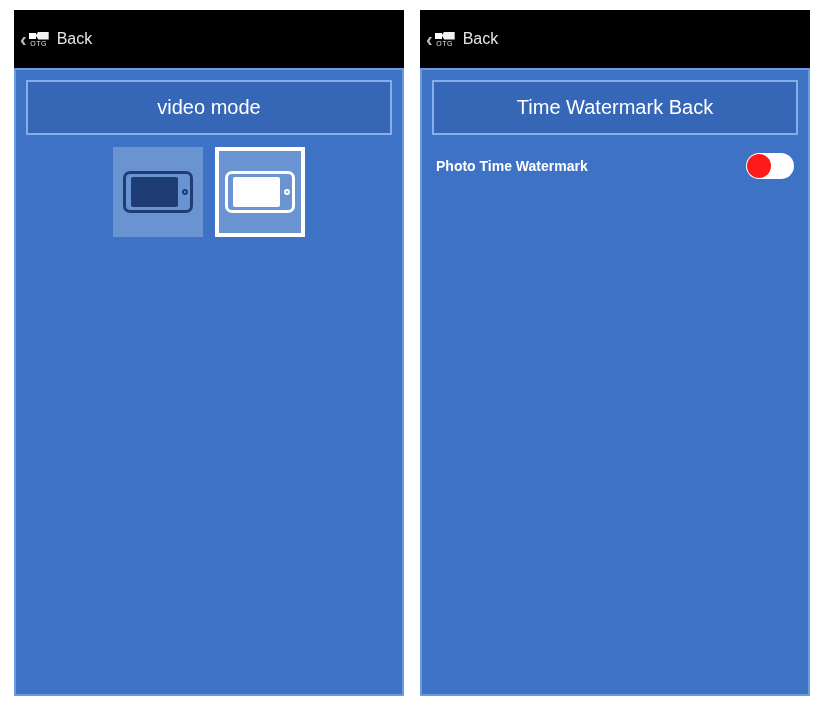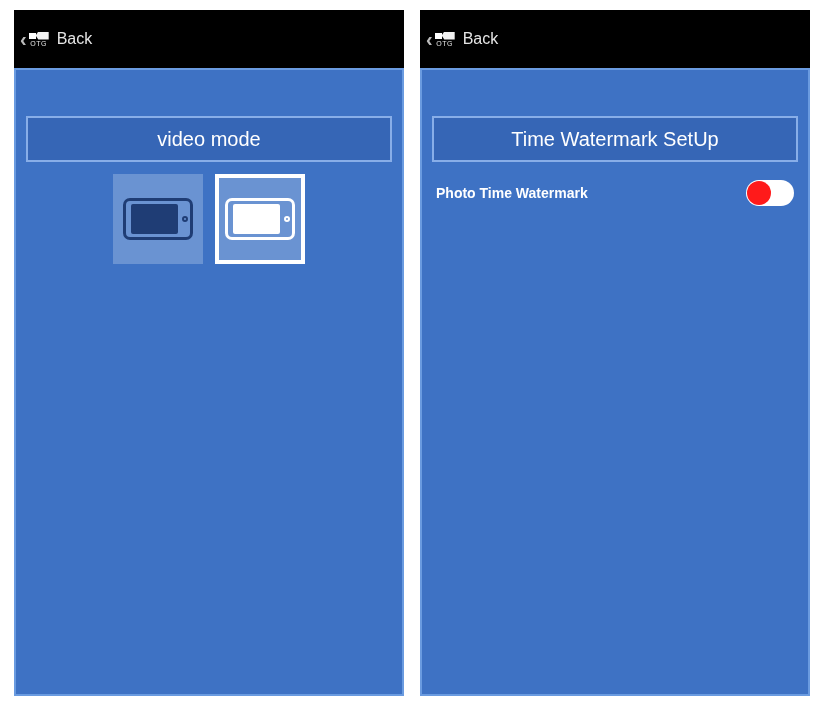--- a/index.html
+++ b/index.html
@@ -82,28 +82,27 @@
     background: #3e72c4;
     border: 2px solid #6a9be0;
     margin: 0;
     padding: 10px;
     display: flex;
     flex-direction: column;
   }
   .title-bar {
     border: 2px solid #88aee8;
     background: #3666b6;
-    height: 46px;
+    height: 55px;
     display: flex;
     align-items: center;
     justify-content: center;
     color: #fff;
     font-size: 20px;
     margin-bottom: 12px;
-    margin-top: 36px;
   }
   .option-row {
     display: flex;
     justify-content: center;
     gap: 12px;
   }
   .option-tile {
     width: 90px;
     height: 90px;
     background: #6a93d2;
@@ -206,21 +205,21 @@
     <div class="topbar">
       <span class="chevron">‹</span>
       <span class="otg-badge">
         <span class="otg-plug"></span>
         <span class="otg-text">OTG</span>
       </span>
       <span class="back-label">Back</span>
     </div>
     <div class="content">
       <div class="title-bar">
-        <span>Time Watermark SetUp</span>
+        <span>Time Watermark Back</span>
       </div>
       <div class="setting-row">
         <span>Photo Time Watermark</span>
         <div class="toggle off">
           <div class="knob"></div>
         </div>
       </div>
     </div>
   </div>
 

